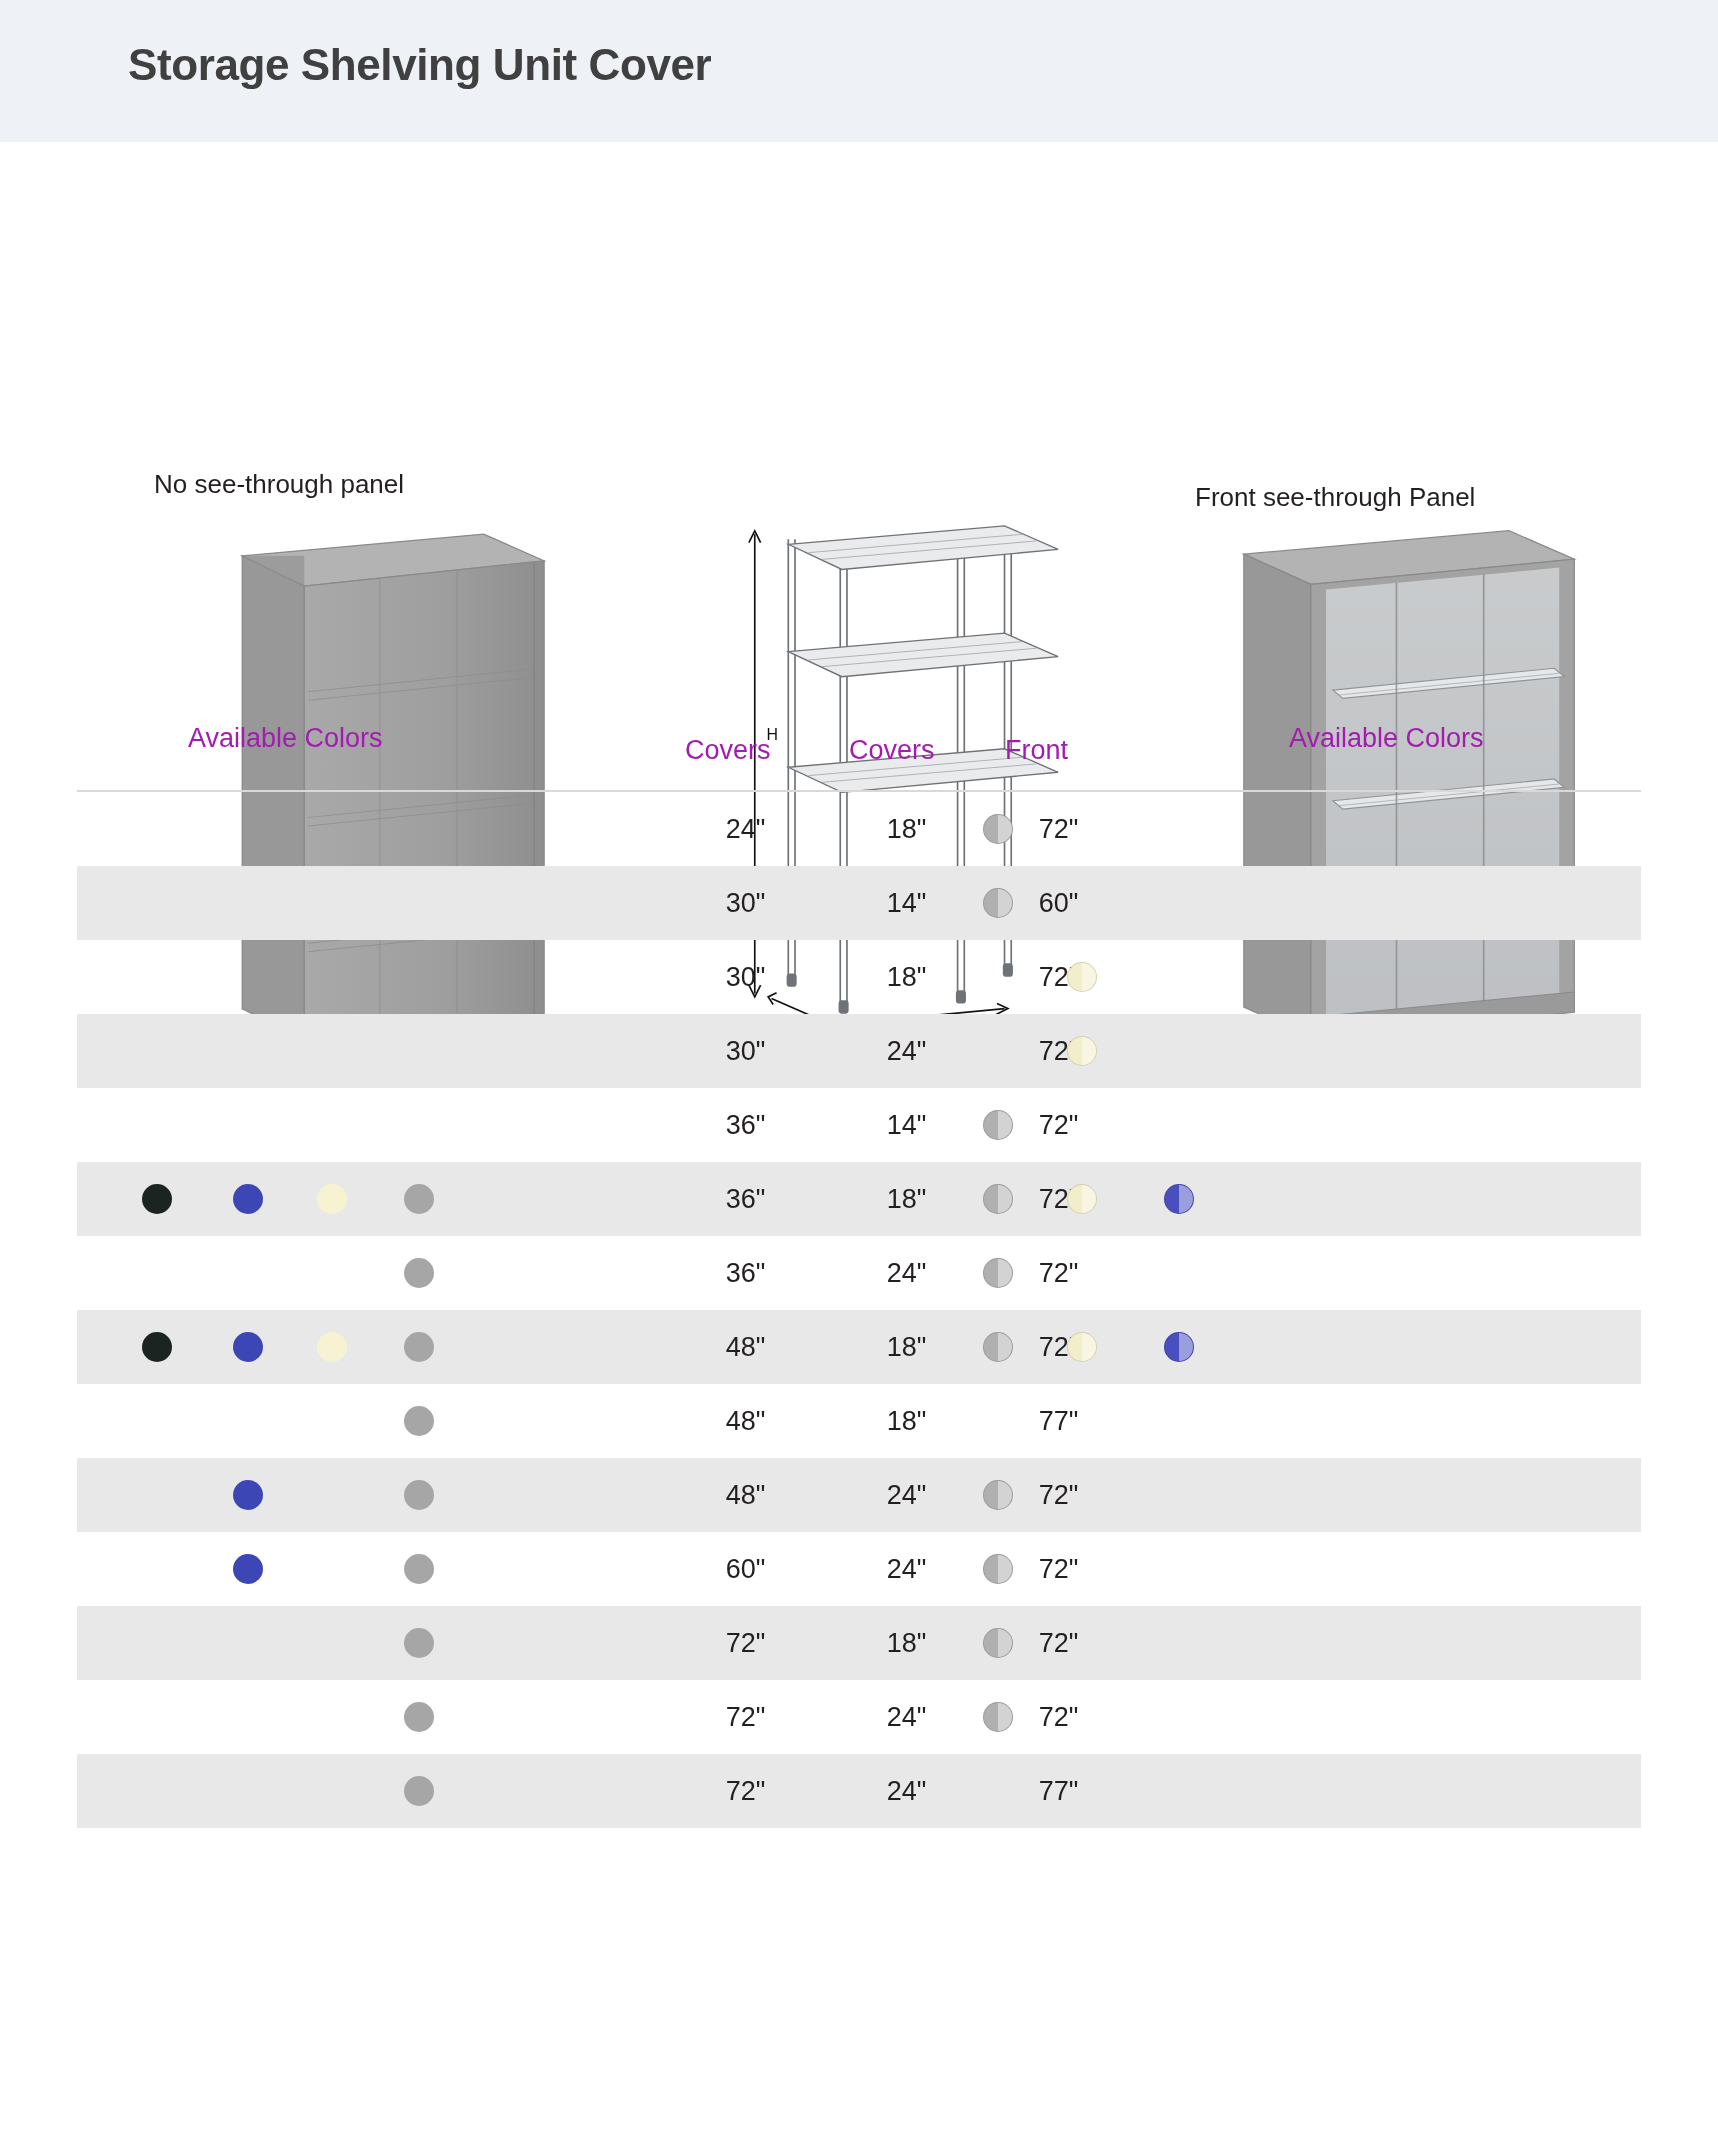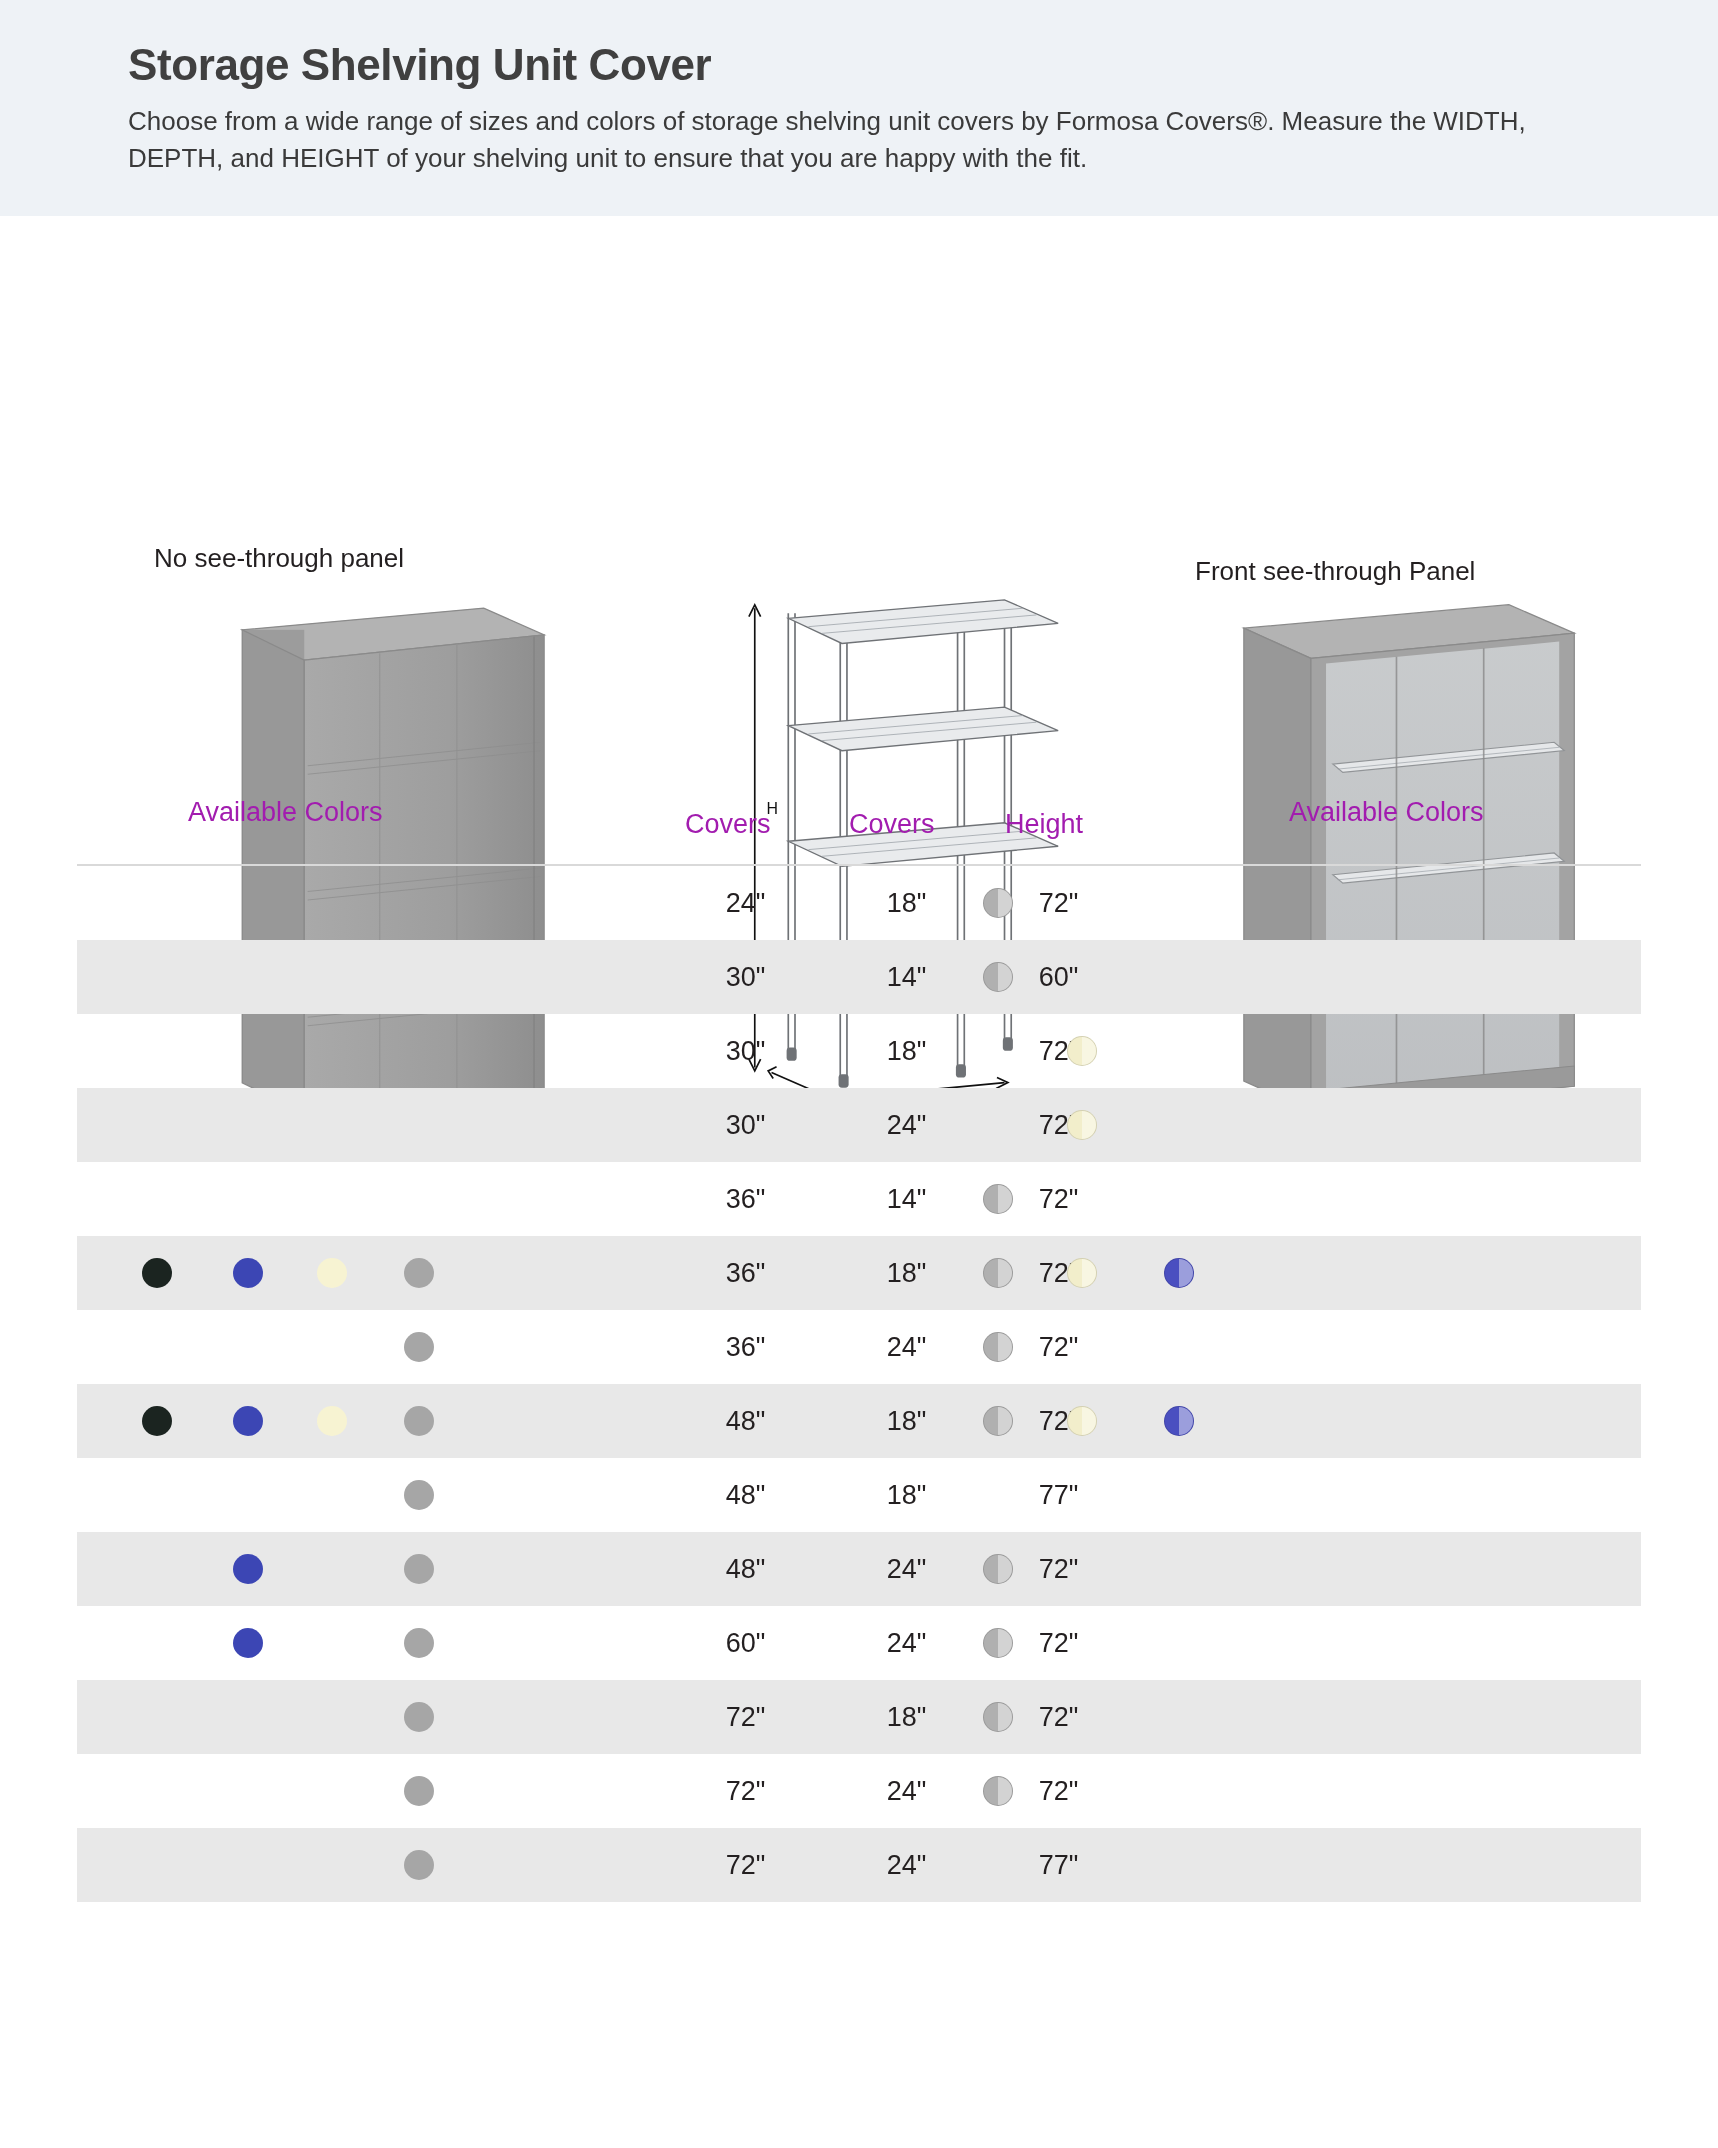--- a/index.html
+++ b/index.html
@@ -134,21 +134,20 @@
     height: 100%;
     border-radius: 0 15px 15px 0;
     background: rgba(255,255,255,0.45);
   }
 </style>
 </head>
 <body>
 
 <div class="header">
   <h1>Storage Shelving Unit Cover</h1>
-  <p>Choose from a wide range of sizes and colors of storage shelving unit covers by Formosa Covers®. Measure the WIDTH, DEPTH, and HEIGHT of your shelving unit to ensure that you are happy with the fit.</p>
 </div>
 
 <div class="illus">
 
   <div class="illus-caption cap-left">No see-through panel</div>
   <div class="illus-caption cap-right">Front see-through Panel</div>
 
   <div class="unit unit-left">
     <svg width="319" height="520" viewBox="0 0 380 620">
       <defs>
@@ -277,21 +276,21 @@
     </svg>
   </div>
 </div>
 
 <div class="table-wrap">
 
   <div class="colhead">
     <span class="ch-colors-left">Available Colors</span>
     <span class="ch-width">Covers</span>
     <span class="ch-depth">Covers</span>
-    <span class="ch-height">Height</span>
+    <span class="ch-height">Front</span>
     <span class="ch-colors-right">Available Colors</span>
   </div>
 
   <div class="rule"></div>
 
   <div id="rows">
       <div class="row">
         <div class="cell c-width">24"</div>
         <div class="cell c-depth">18"</div>
         <div class="cell c-height">72"</div>

